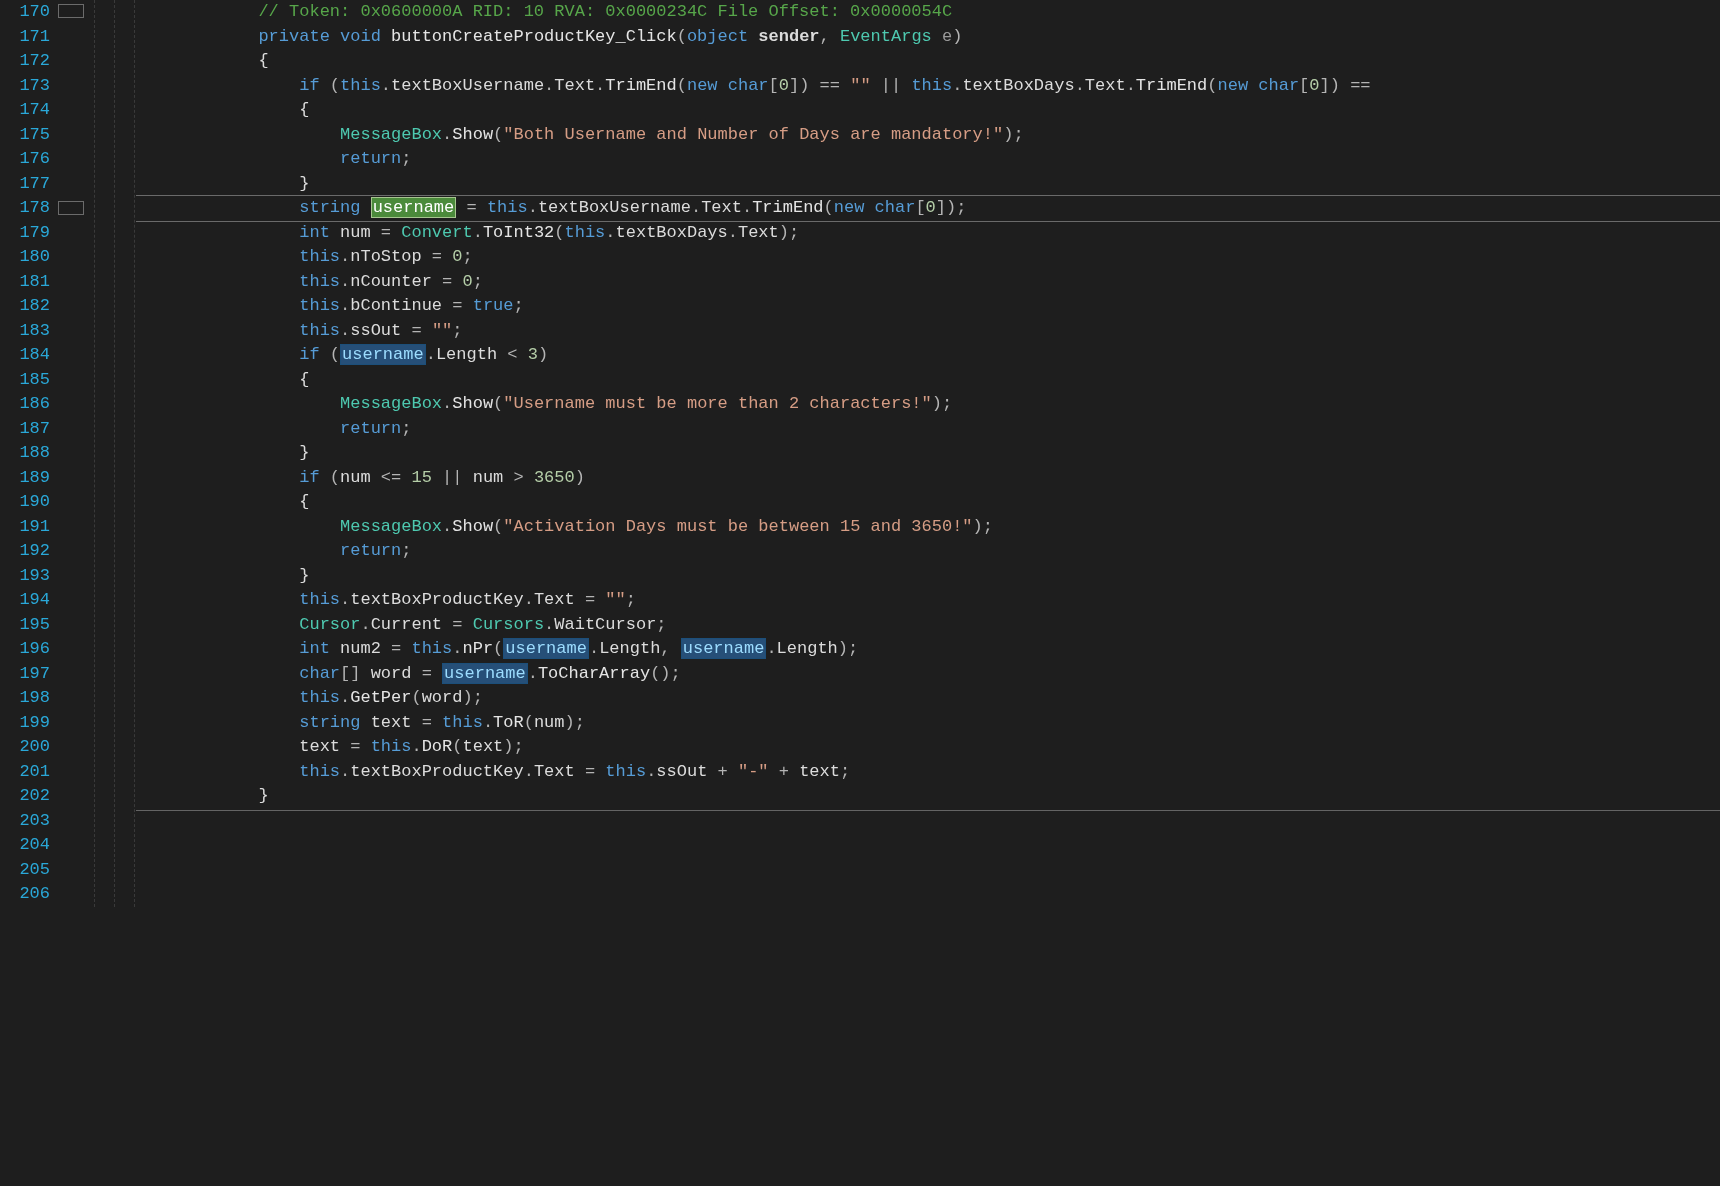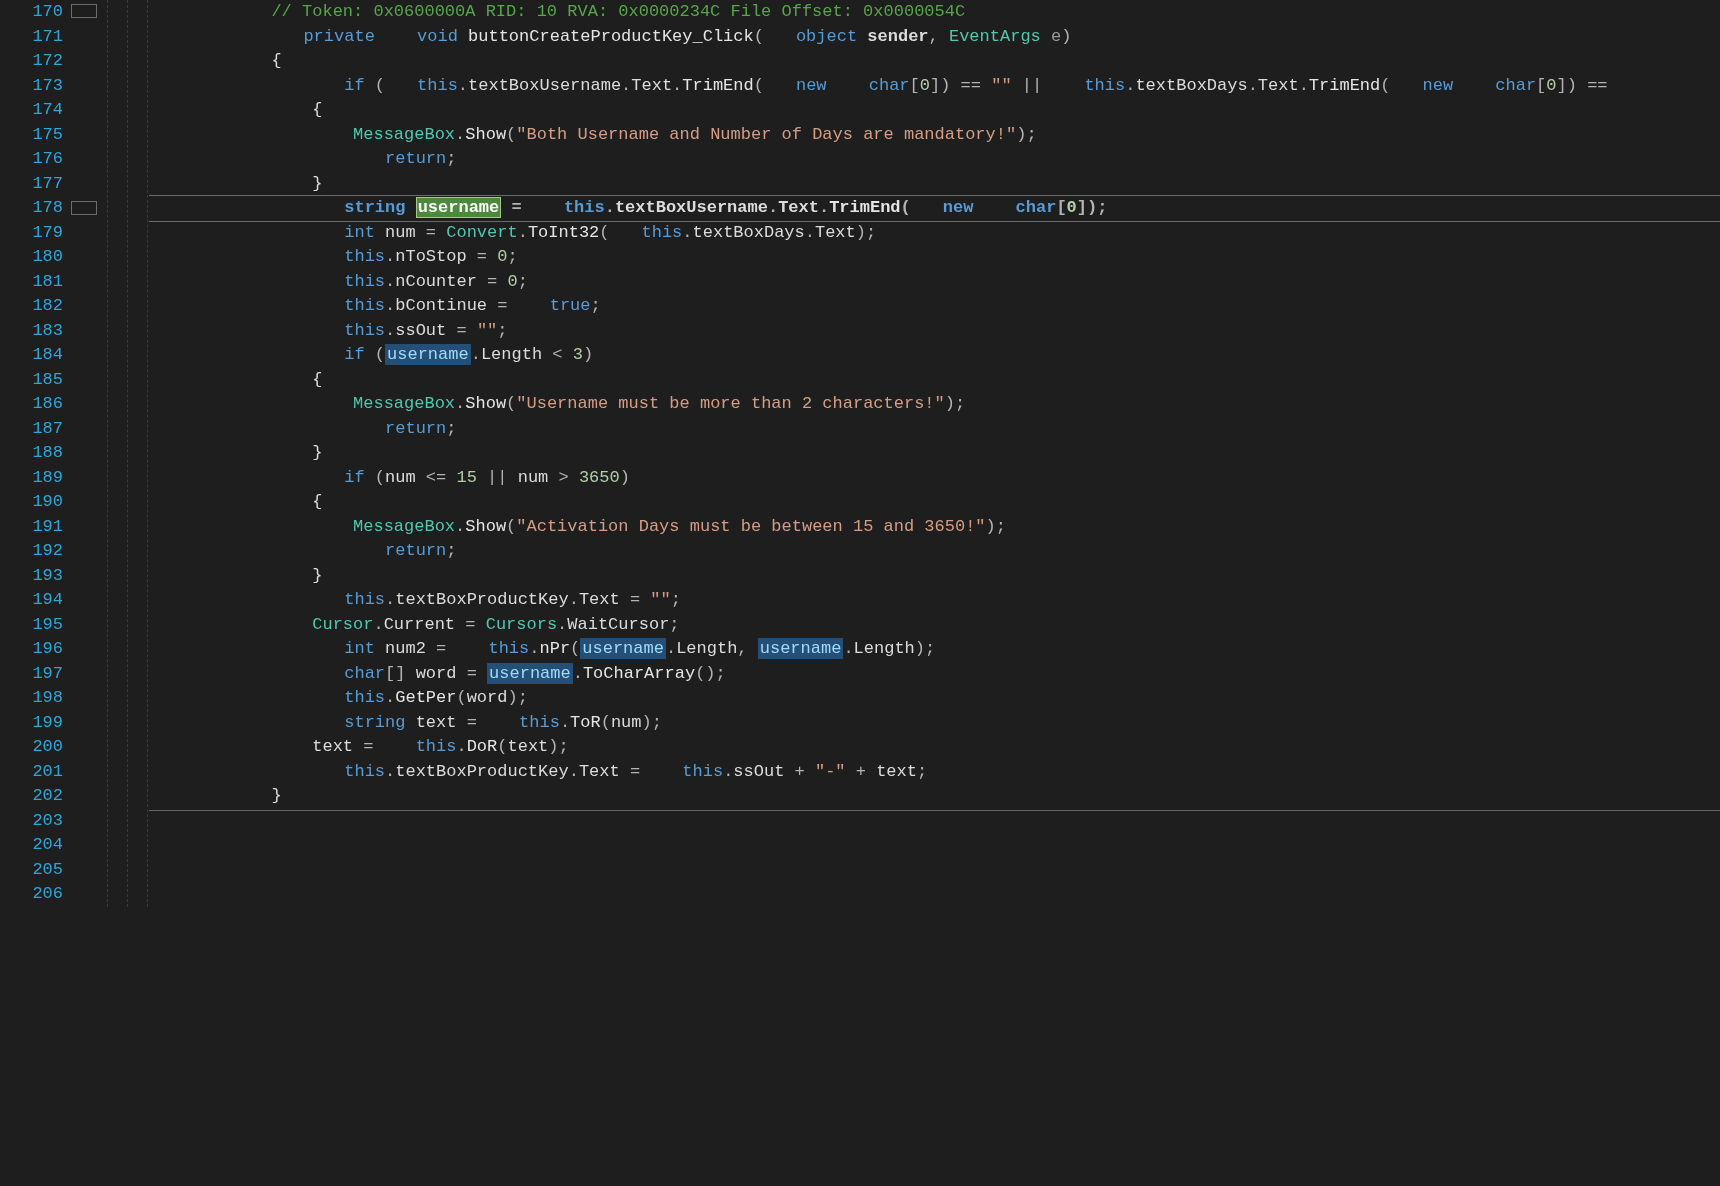--- a/index.html
+++ b/index.html
@@ -14,21 +14,20 @@
   }
   .editor { display: flex; }
   .gutter {
     flex: 0 0 56px;
     padding-right: 6px;
     text-align: right;
     color: #2aa8d8;
     user-select: none;
     border-right: 0;
     background: #1e1e1e;
-    margin-left: 13px;
   }
   .gutter div { height: 24.5px; }
   .outline-col {
     flex: 0 0 30px;
     position: relative;
   }
   .outline-box {
     position: absolute;
     left: 2px;
     right: 2px;
@@ -44,35 +43,34 @@
     position: absolute;
     top: 0;
     bottom: 0;
     width: 0;
     border-left: 1px dashed #3a3a3a;
   }
   .code-col { flex: 1 1 auto; position: relative; }
   .line { height: 24.5px; display:flex; align-items:center; }
   .line.hl {
     background: transparent;
-    font-weight: bold;
   }
   .line.hl::before{
     content:"";
     position:absolute;
     left:0; right:0;
     height:24.5px;
     border-top:1px solid #6a6a6a;
     border-bottom:1px solid #6a6a6a;
     pointer-events:none;
   }
   .code-col .line { padding-left: 0; }
   .code { white-space: pre; }
   
-  .kw  { color:#569cd6;margin-left:32px; }
+  .kw  { color:#569cd6; }
   .typ { color:#4ec9b0;font-family:Liberation Mono, monospace; }
   .mem { color:#e5e5e5; }
   .num { color:#b5cea8; }
   .str { color:#d69d85; }
   .op  { color:#b4b4b4; }
   .cmt { color:#57a64a; }
   .white{ color:#dcdcdc; }
   .par { color:#9a9a9a; }
   .par-b{ color:#dcdcdc; font-weight:bold; }
   .sel-cur { background:#4b8a3b; color:#fff; padding:0 1px; border:1px solid #a6c58f; }

